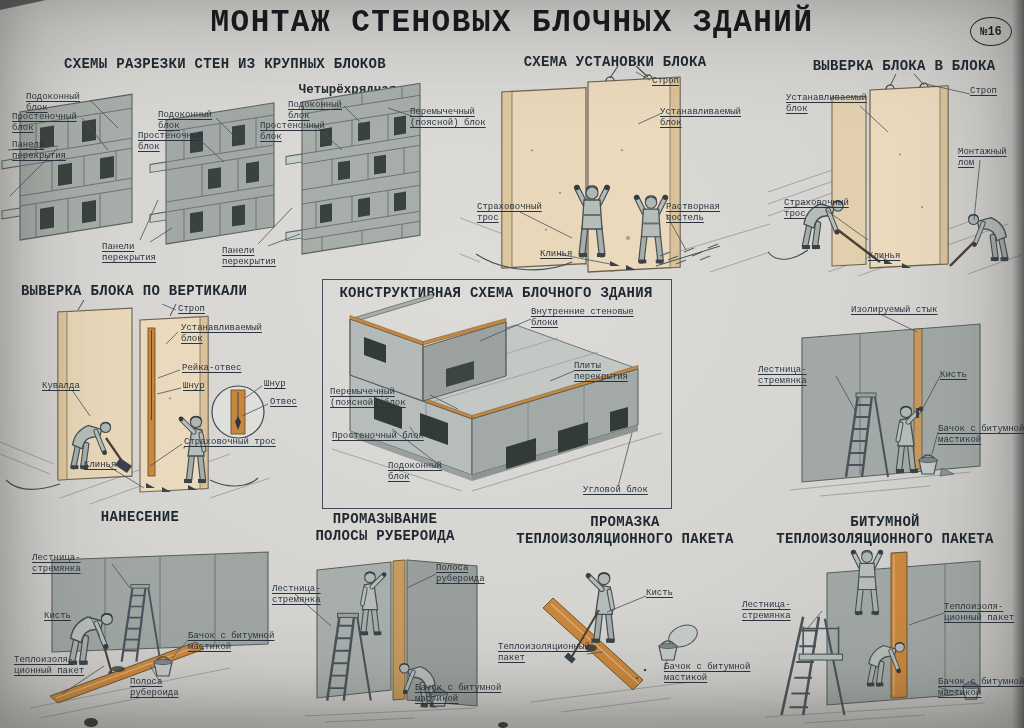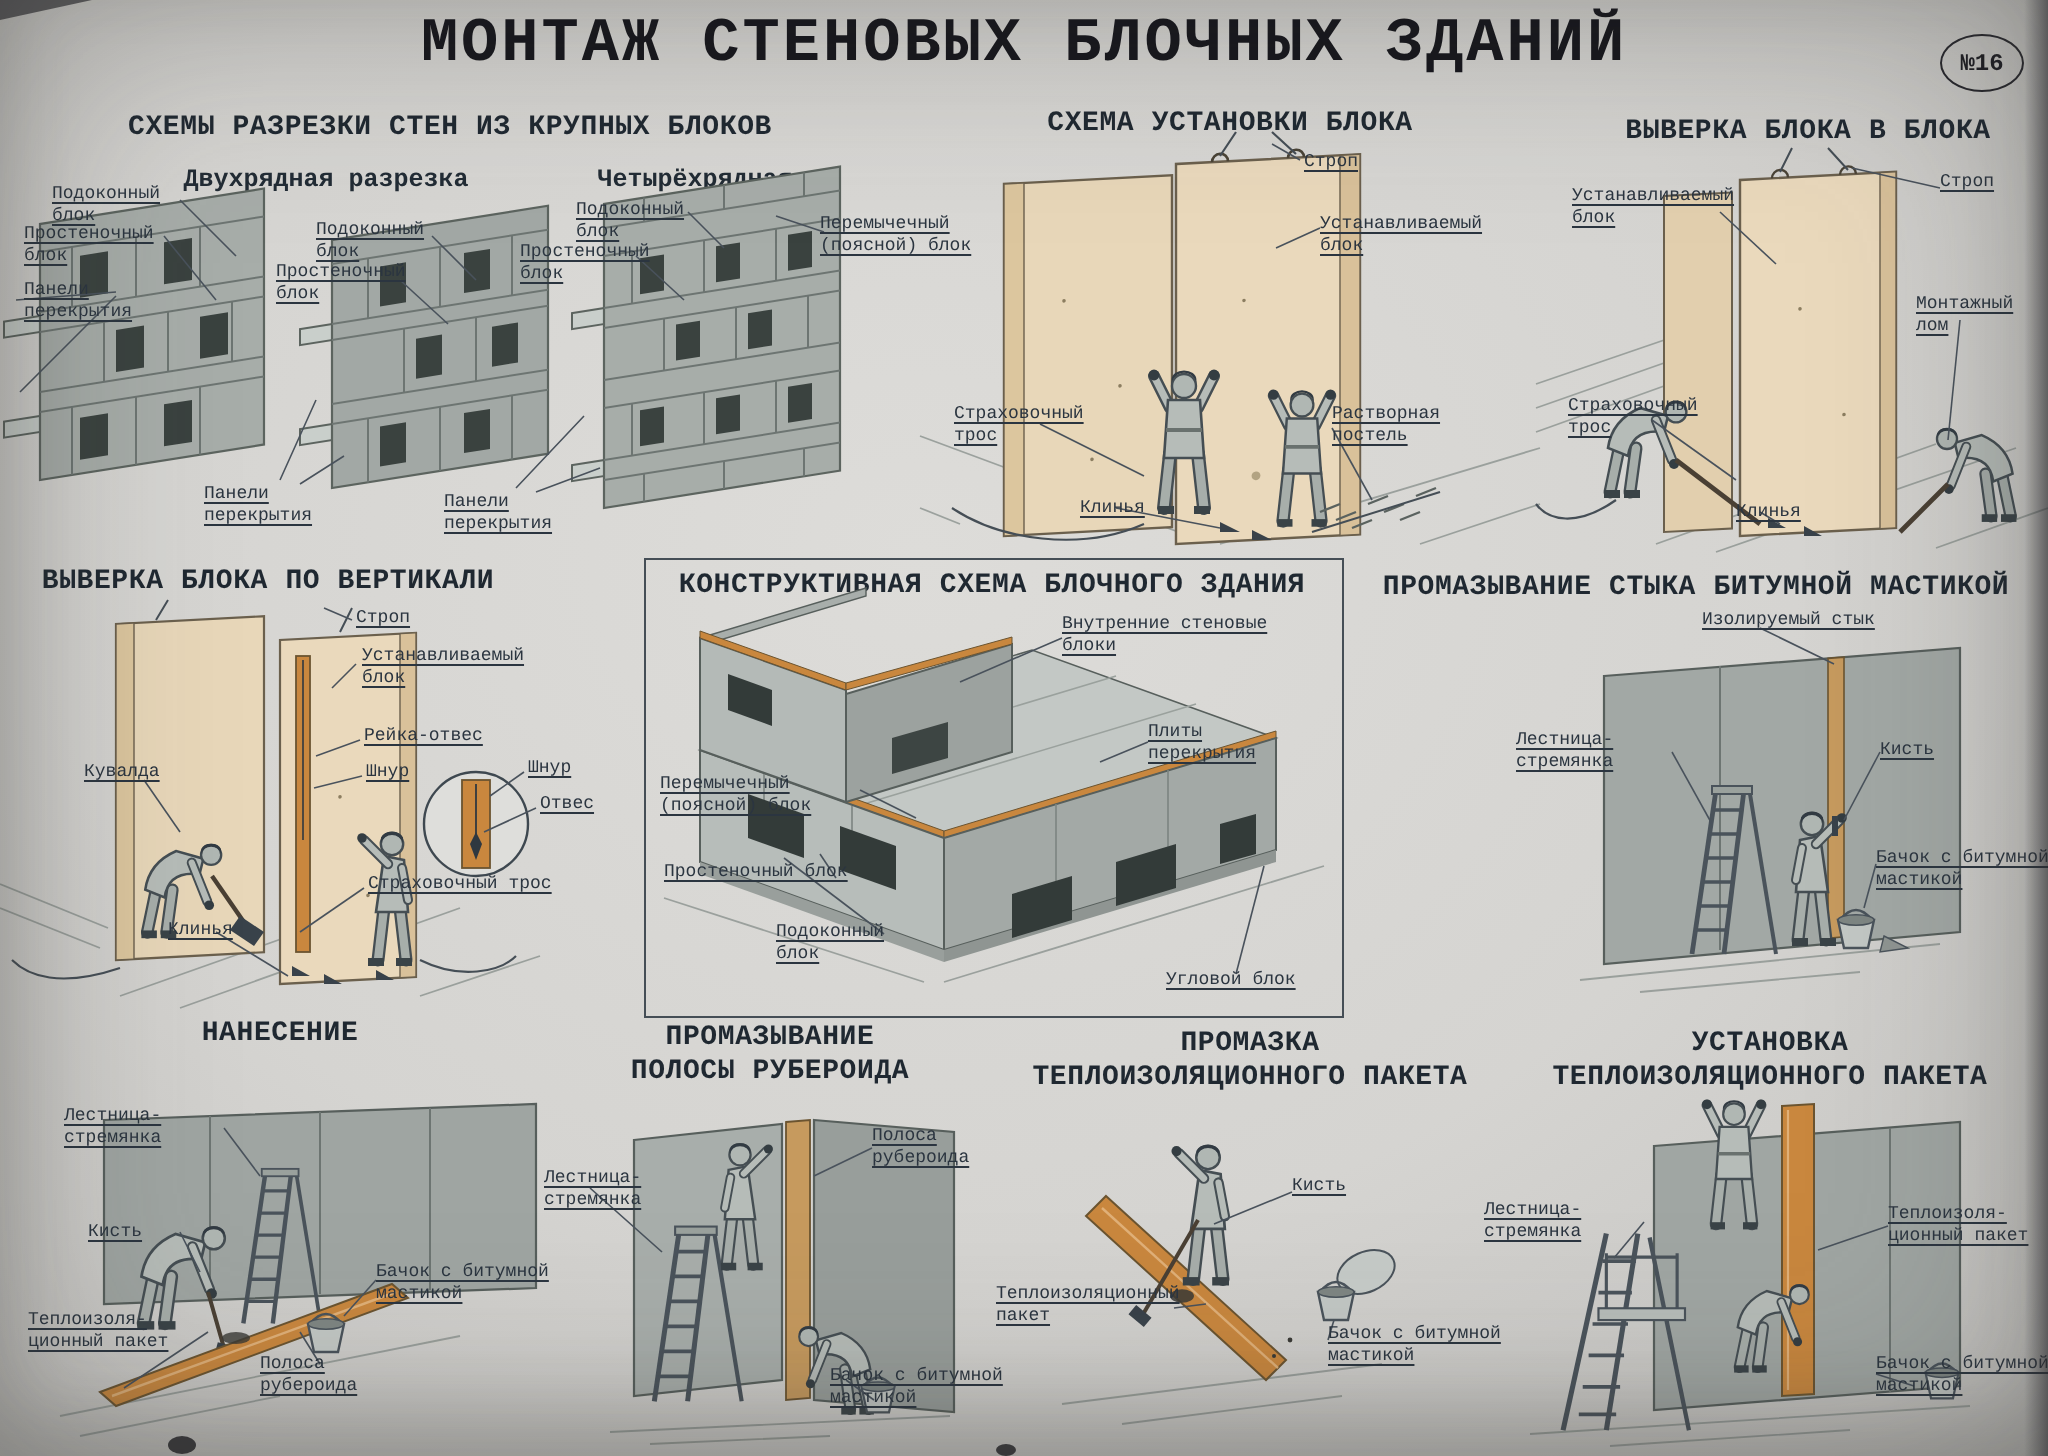--- a/index.html
+++ b/index.html
@@ -98,21 +98,20 @@
         <path d="M3,8 L21,8 L18,22 L6,22 Z" fill="#c3c8c5" stroke="#4a535b" stroke-width="1.2"></path>
         <ellipse cx="12" cy="8" rx="9" ry="2.6" fill="#7e8683" stroke="#4a535b" stroke-width="0.8"></ellipse>
       </symbol>
     </defs>
   </svg>
 
   <div class="ptitle">МОНТАЖ СТЕНОВЫХ БЛОЧНЫХ ЗДАНИЙ</div>
   <div class="badge">№16</div>
 
   <div class="st" style="left:40px;top:56px;width:370px;">СХЕМЫ РАЗРЕЗКИ СТЕН ИЗ КРУПНЫХ БЛОКОВ</div>
-  <div class="sst" style="left:88px;top:83px;width:150px;">Двухрядная разрезка</div>
   <div class="sst" style="left:270px;top:83px;width:155px;">Четырёхрядная разрезка</div>
 
   <svg class="scene" style="left:0;top:88px;" width="470" height="182" viewBox="0 0 470 182">
 
     <g transform="translate(20,24) skewY(-9)">
       <rect x="-18" y="46" width="88" height="8" fill="#c9cfcb" stroke="#5c645f" stroke-width="1"></rect>
       <rect x="-18" y="96" width="88" height="8" fill="#c9cfcb" stroke="#5c645f" stroke-width="1"></rect>
       <rect x="0" y="0" width="112" height="128" fill="#a7ada9" stroke="#5c645f" stroke-width="1.1"></rect>
       <path d="M0,14 h112 M0,44 h112 M0,54 h112 M0,84 h112 M0,94 h112" stroke="#6d7572" stroke-width="1"></path>
       <path d="M16,14 v30 M48,14 v30 M80,14 v30 M32,54 v30 M64,54 v30 M96,54 v30 M16,94 v34 M48,94 v34 M80,94 v34" stroke="#6d7572" stroke-width="1"></path>
@@ -331,21 +330,20 @@
     <path class="ld" d="M120,188 L70,150"></path>
       <path class="ld" d="M296,208 L310,154"></path>
   </svg>
   <div class="lb" style="left:531px;top:307px;width:112px;">Внутренние стеновые блоки</div>
   <div class="lb" style="left:574px;top:361px;width:84px;">Плиты перекрытия</div>
   <div class="lb" style="left:330px;top:387px;width:100px;">Перемычечный (поясной) блок</div>
   <div class="lb" style="left:332px;top:431px;width:92px;">Простеночный блок</div>
   <div class="lb" style="left:388px;top:461px;width:80px;">Подоконный блок</div>
   <div class="lb" style="left:583px;top:485px;width:92px;">Угловой блок</div>
 
-  <div class="st" style="left:678px;top:286px;width:340px;">ПРОМАЗЫВАНИЕ СТЫКА БИТУМНОЙ МАСТИКОЙ</div>
   <svg class="scene" style="left:670px;top:300px;" width="354" height="207" viewBox="0 0 354 207">
     <path class="gnd" d="M120,190 L300,172 M150,196 L260,186"></path>
     <polygon points="132,38 310,24 310,166 132,182" fill="#a2a8a5" stroke="#575f5c" stroke-width="1.1"></polygon>
     <path d="M190,33 L190,175 M246,29 L246,169" stroke="#6d7572" stroke-width="1"></path>
     <polygon points="244,29.2 252,28.6 252,168.4 244,169.2" fill="#c69a5e" stroke="#6b5430" stroke-width=".8"></polygon>
     <use href="#stepladder" x="172" y="90" width="50" height="92"></use>
     <use href="#wrk-side" x="216" y="100" width="40" height="76"></use>
     <rect x="246" y="108" width="3" height="10" fill="#39424a"></rect>
     <use href="#bucket" x="246" y="152" width="24" height="24"></use>
     <path d="M272,168 l12,6 l-14,2 z" fill="#8f9592" stroke="#4a535b" stroke-width=".7"></path>
@@ -422,21 +420,21 @@
     <circle cx="154" cy="118" r="1.2" fill="#3a3a36"></circle>
       <circle cx="146" cy="126" r="1" fill="#3a3a36"></circle>
     <path class="ld" d="M155,44 L116,60"></path>
       <path class="ld" d="M112,100 L96,102"></path>
     <path class="ld" d="M173,118 L176,108"></path>
   </svg>
   <div class="lb" style="left:646px;top:588px;width:46px;">Кисть</div>
   <div class="lb" style="left:498px;top:642px;width:118px;">Теплоизоляционный пакет</div>
   <div class="lb" style="left:664px;top:662px;width:104px;">Бачок с битумной мастикой</div>
 
-  <div class="st" style="left:800px;top:514px;width:170px;">УСТАНОВКА</div>
+  <div class="st" style="left:800px;top:514px;width:170px;">БИТУМНОЙ</div>
   <div class="st" style="left:755px;top:531px;width:260px;">ТЕПЛОИЗОЛЯЦИОННОГО ПАКЕТА</div>
   <svg class="scene" style="left:745px;top:545px;" width="279" height="183" viewBox="0 0 279 183">
     <path class="gnd" d="M20,172 L240,158 M60,178 L180,170"></path>
     <polygon points="82,28 235,16 235,148 82,160" fill="#a0a6a3" stroke="#575f5c" stroke-width="1.1"></polygon>
     <path d="M200,19 L200,151" stroke="#6d7572" stroke-width="1"></path>
     <polygon points="146,8 162,7 162,152 146,153" fill="#c9873e" stroke="#6b5430" stroke-width="1"></polygon>
     <path d="M149,10 L149,150" stroke="#e0b078" stroke-width="1.1"></path>
     <use href="#scaffold" x="28" y="58" width="80" height="118"></use>
     <use href="#wrk-up" x="104" y="4" width="36" height="72"></use>
     <use href="#wrk-bend" x="116" y="86" width="52" height="58"></use>

